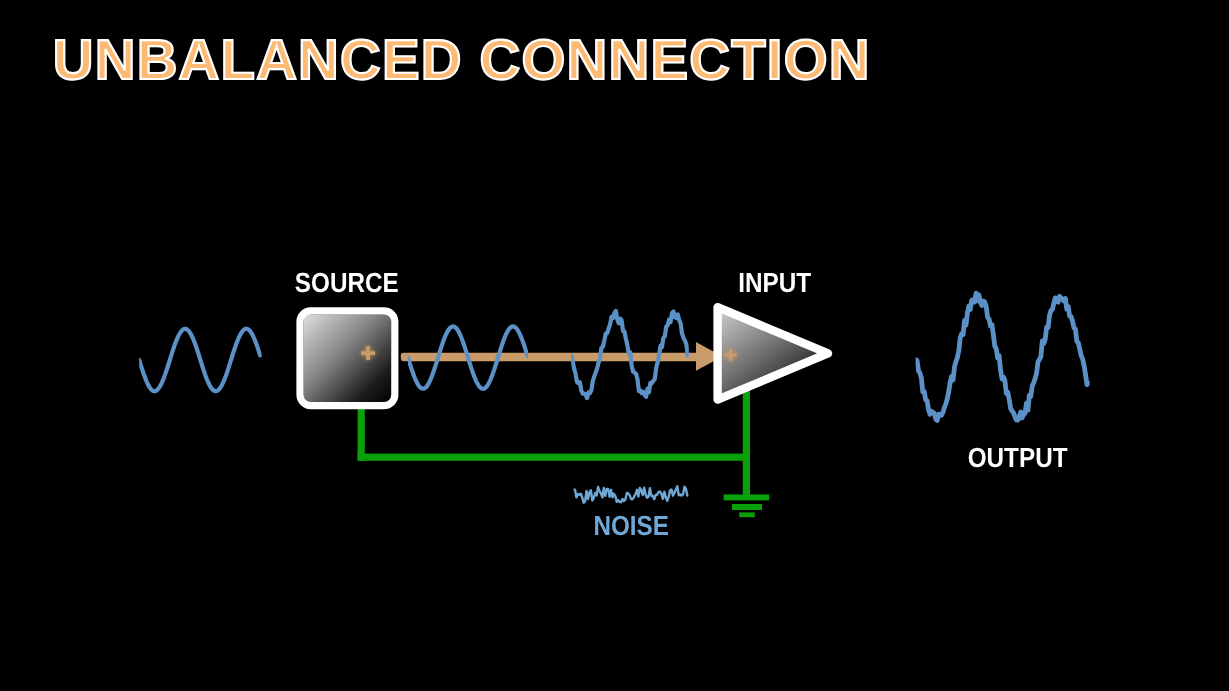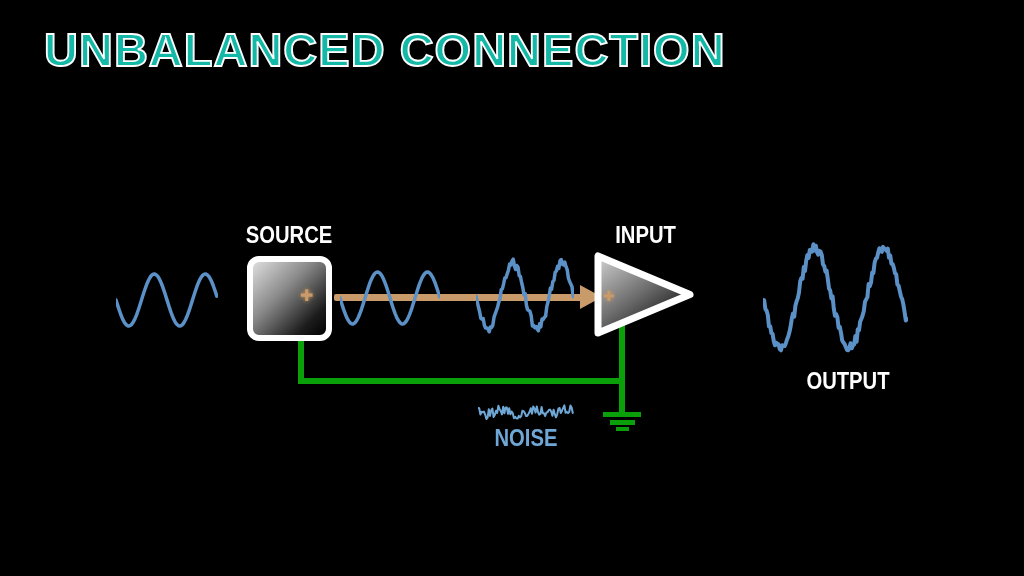--- a/index.html
+++ b/index.html
@@ -3,21 +3,21 @@
 <meta charset="utf-8">
 <style>
   html,body{margin:0;padding:0;background:#000;}
   .stage{
     position:relative;width:1024px;height:576px;overflow:hidden;
     background:#000;
     font-family:"Liberation Sans", sans-serif;
   }
   .title{
     position:absolute;left:44px;top:22px;margin:0;
-    font-size:47px;font-weight:bold;color:#14b8a6;
+    font-size:47px;font-weight:bold;color:#fdba74;
     letter-spacing:1px;-webkit-text-stroke:1.8px #fff;
     white-space:nowrap;
   }
   .diag-label{
     position:absolute;font-weight:bold;font-size:23px;color:#fff;
     text-align:center;transform:scaleX(0.88);transform-origin:center;
     white-space:nowrap;
   }
   .wire{position:absolute;}
   .ground-bar{position:absolute;}

